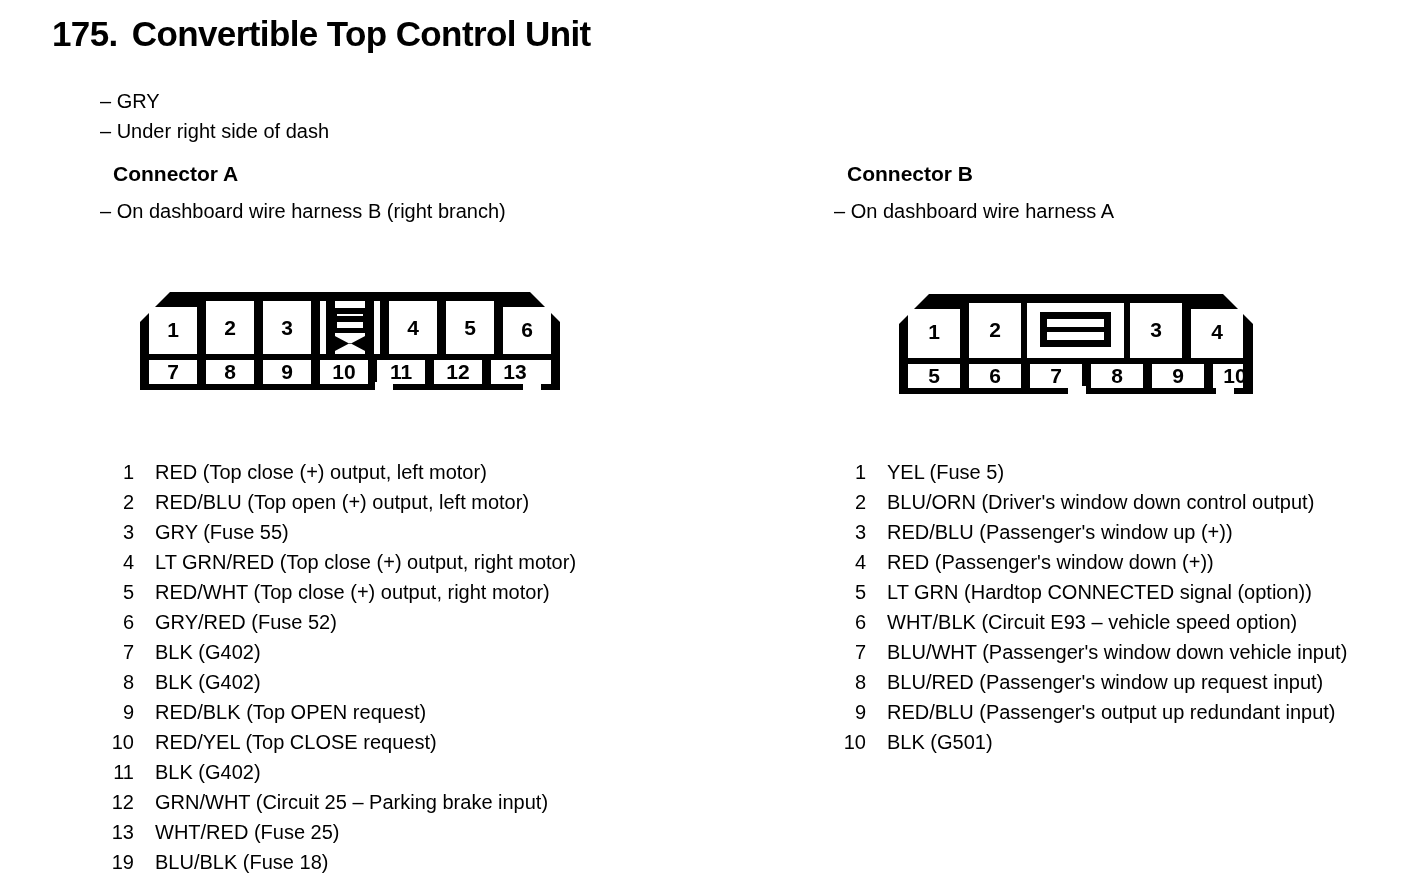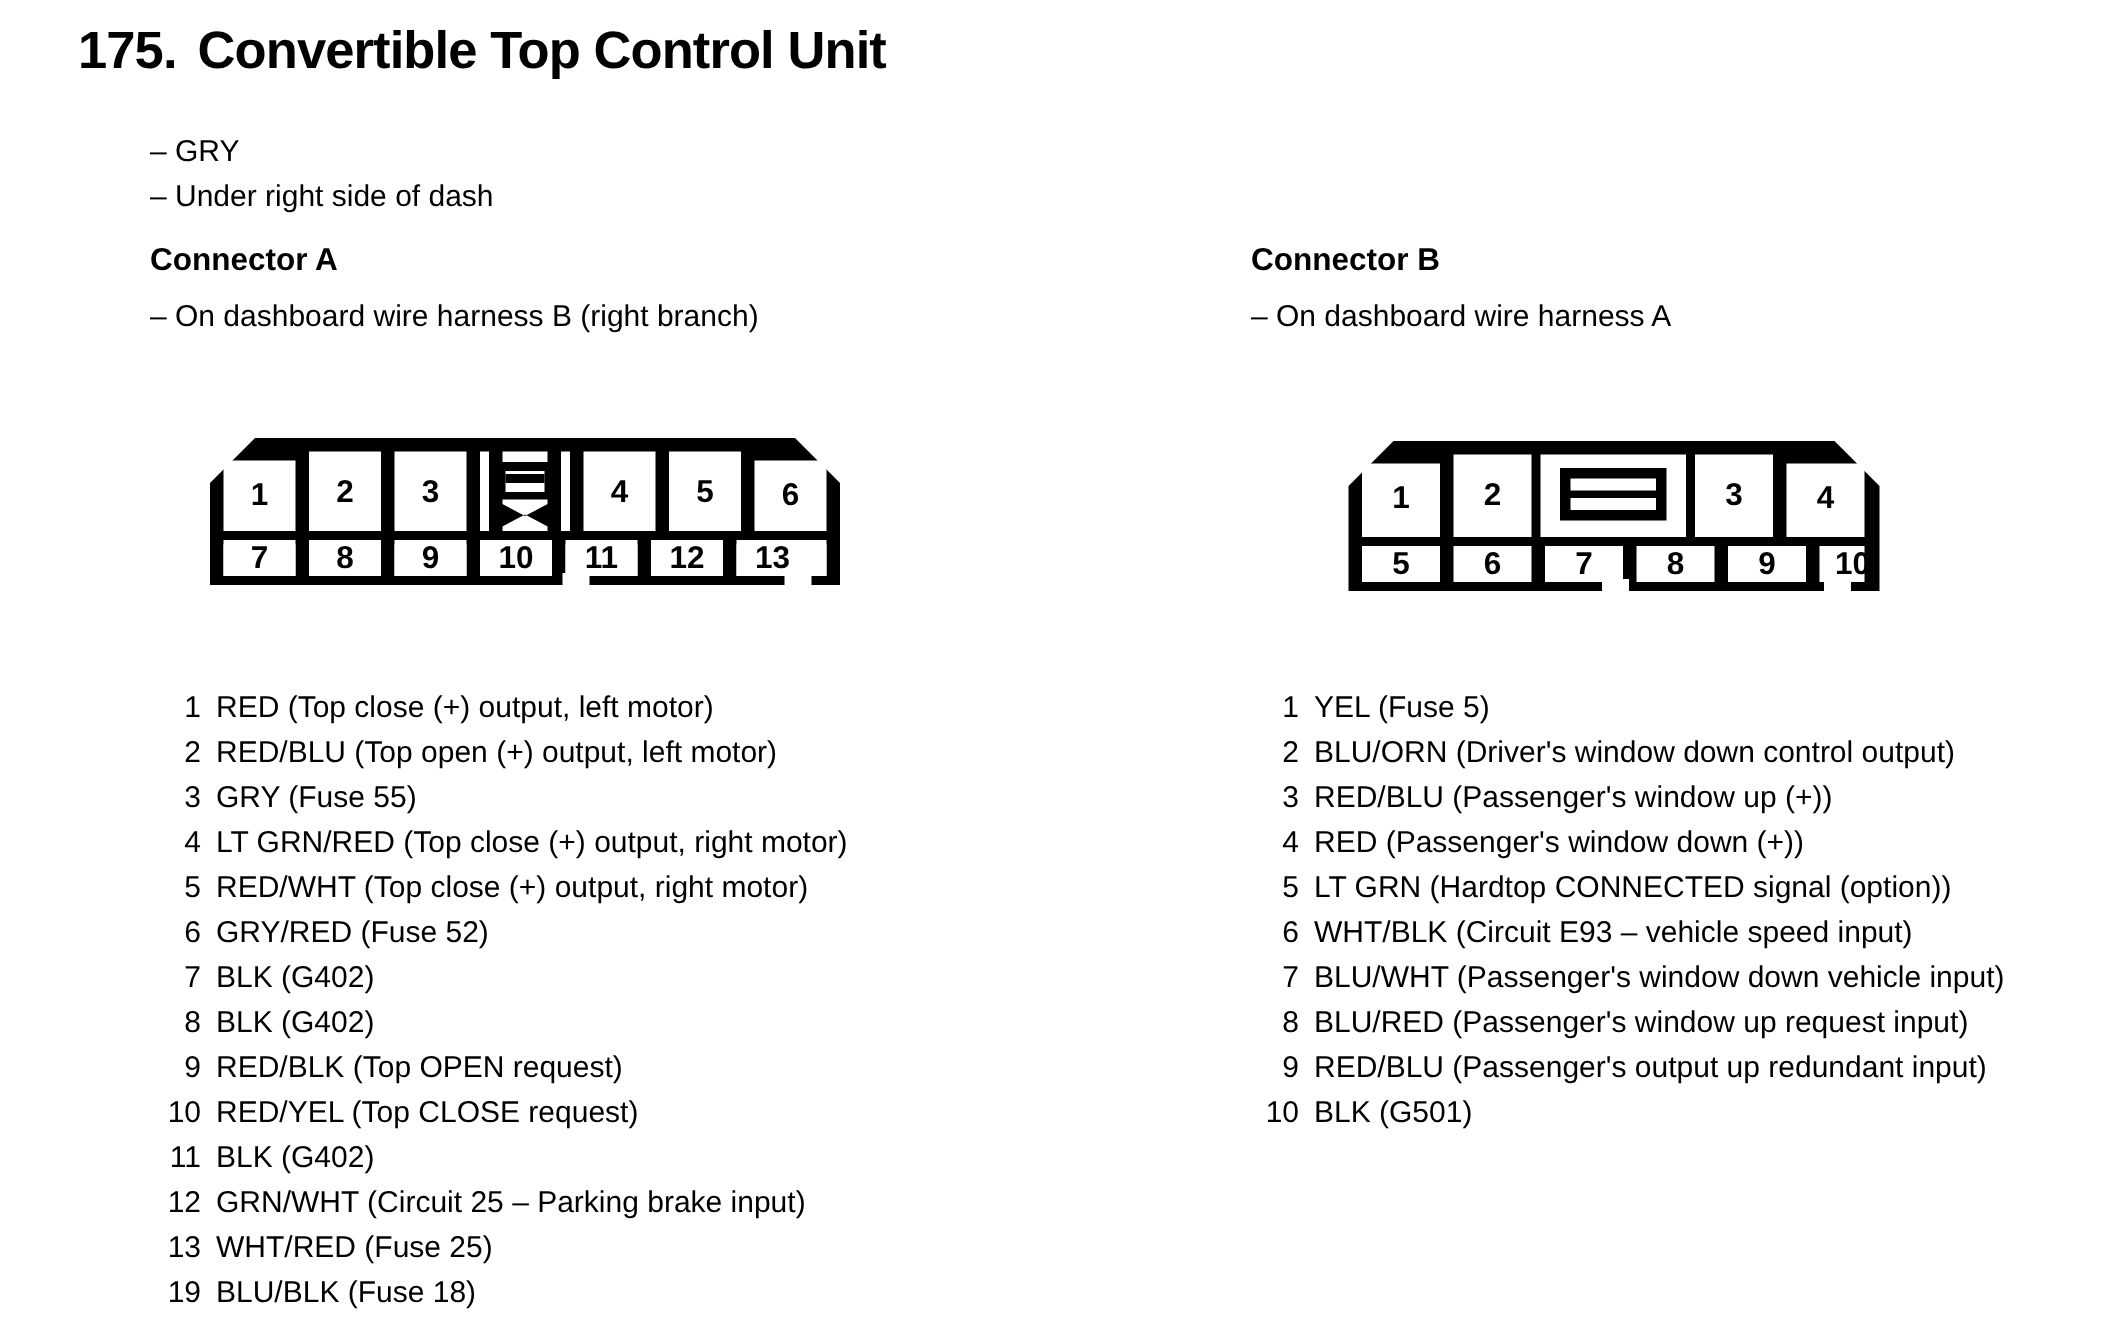--- a/index.html
+++ b/index.html
@@ -40,20 +40,21 @@
   #note-color  { top: 75px; }
   #note-place  { top: 105px; }
 
   
   .connector-heading {
     position: absolute;
     font-size: 21px;
     font-weight: bold;
     white-space: nowrap;
     line-height: 1;
+    margin-left: 13px;
   }
   .connector-sub {
     position: absolute;
     font-size: 20px;
     white-space: nowrap;
     line-height: 1;
   }
   #heading-a { left: 100px; top: 163px; }
   #sub-a     { left: 100px; top: 201px; }
   #heading-b { left: 834px; top: 163px; }
@@ -87,21 +88,21 @@
     white-space: nowrap;
   }
   .pin-row-number {
     width: 30px;
     text-align: right;
     font-size: 20px;
     line-height: 1;
     flex: 0 0 auto;
   }
   .pin-row-desc {
-    margin-left: 10px;
+    margin-left: 21px;
     font-size: 20px;
     line-height: 1;
     flex: 0 0 auto;
   }
 </style>
 </head>
 <body>
 
 <div id="page-title">
   <span id="title-number">175.</span><span>Convertible Top Control Unit</span>
@@ -290,21 +291,21 @@
     <div class="pin-row">
       <span class="pin-row-number">4</span>
       <span class="pin-row-desc">RED (Passenger's window down (+))</span>
     </div>
     <div class="pin-row">
       <span class="pin-row-number">5</span>
       <span class="pin-row-desc">LT GRN (Hardtop CONNECTED signal (option))</span>
     </div>
     <div class="pin-row">
       <span class="pin-row-number">6</span>
-      <span class="pin-row-desc">WHT/BLK (Circuit E93 – vehicle speed input)</span>
+      <span class="pin-row-desc">WHT/BLK (Circuit E93 – vehicle speed option)</span>
     </div>
     <div class="pin-row">
       <span class="pin-row-number">7</span>
       <span class="pin-row-desc">BLU/WHT (Passenger's window down vehicle input)</span>
     </div>
     <div class="pin-row">
       <span class="pin-row-number">8</span>
       <span class="pin-row-desc">BLU/RED (Passenger's window up request input)</span>
     </div>
     <div class="pin-row">

